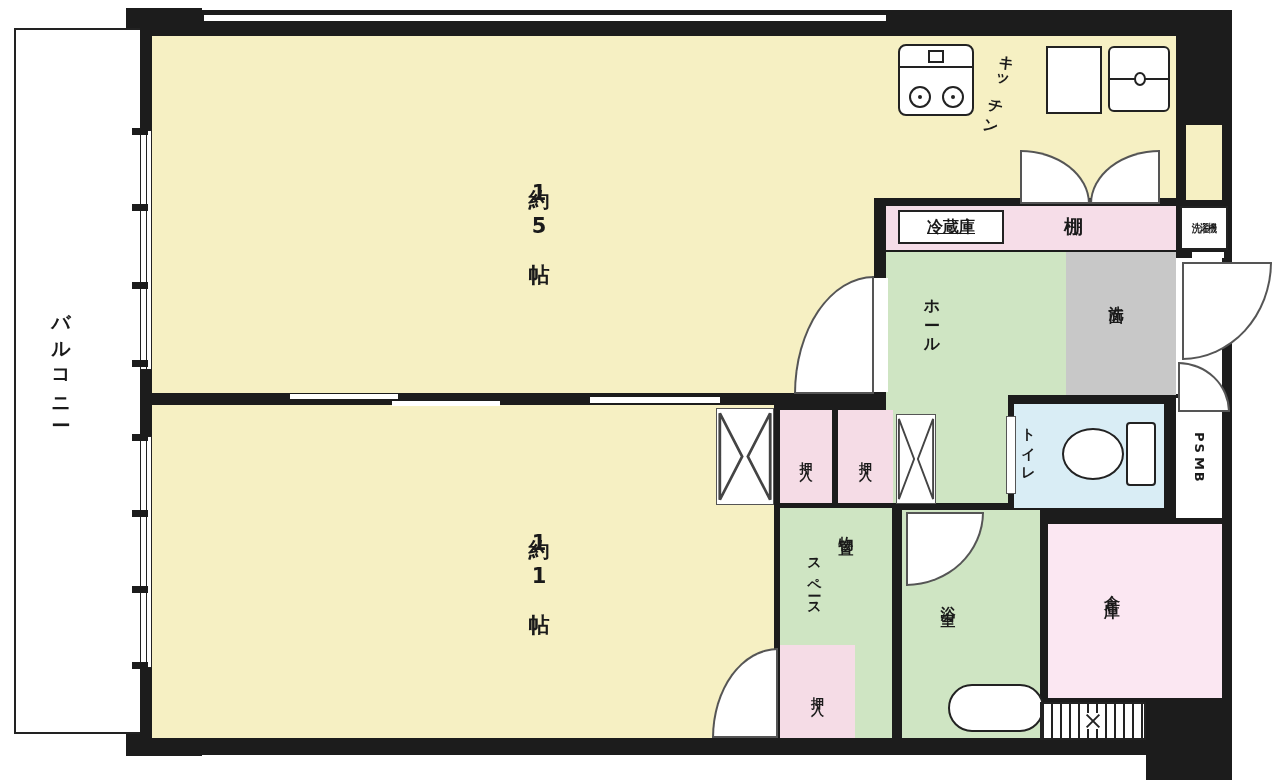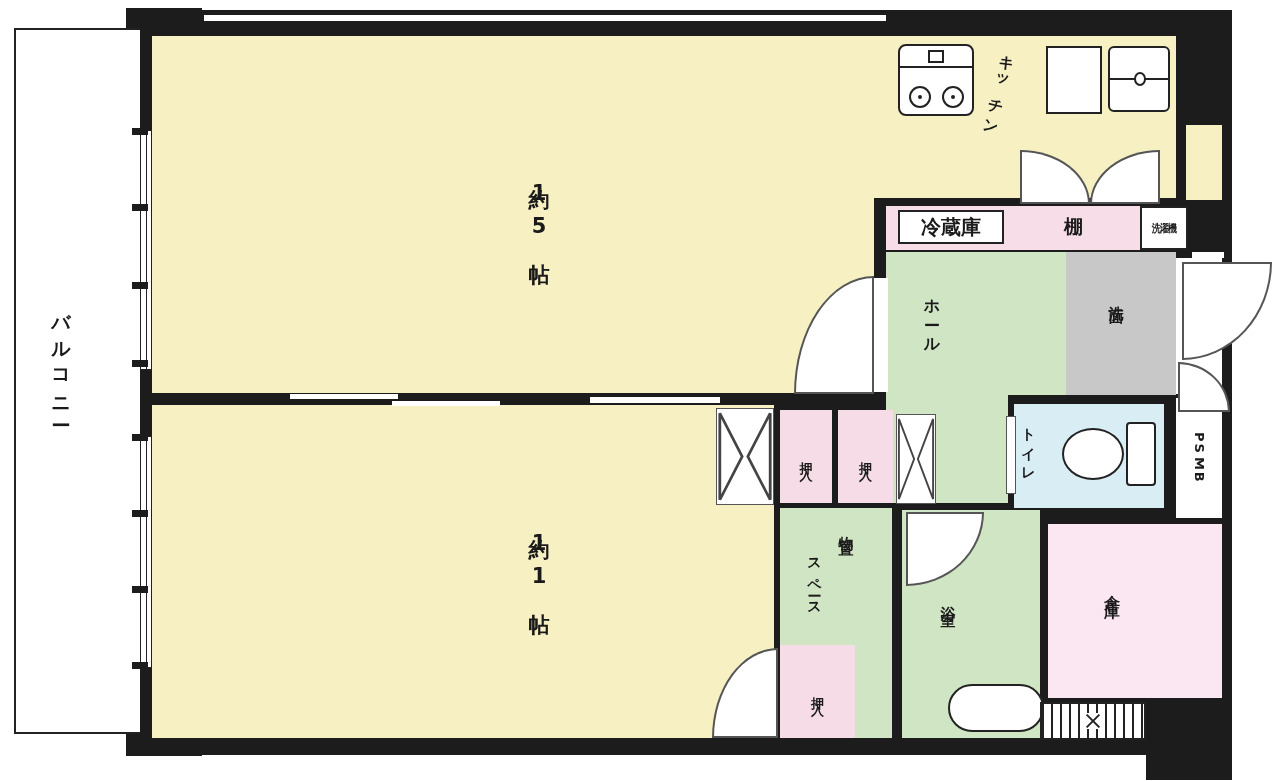--- a/index.html
+++ b/index.html
@@ -69,24 +69,24 @@
   </div>
   <div class="lbl vtext" style="left:992px;top:44px;font-size:15px;letter-spacing:5px;transform:rotate(14deg);">キッチン</div>
   <div class="whitebox" style="left:1046px;top:46px;width:56px;height:68px;"></div>
   <div class="whitebox" style="left:1108px;top:46px;width:62px;height:66px;border-radius:6px;">
     <div class="abs" style="left:0;top:30px;width:100%;height:0;border-top:2px solid #222;"></div>
     <div class="abs" style="left:24px;top:24px;width:12px;height:14px;border:2px solid #222;border-radius:50%;background:#fff;box-sizing:border-box;"></div>
   </div>
 
   <div class="room" style="left:886px;top:206px;width:290px;height:44px;background:var(--strip-pink,#f6dde8);"></div>
   <div class="whitebox centered" style="left:898px;top:210px;width:106px;height:34px;">
-    <span class="lbl" style="position:static;font-size:20px;">冷蔵庫</span>
+    <span class="lbl" style="position:static;font-size:16px;text-decoration:underline;">冷蔵庫</span>
   </div>
   <div class="lbl" style="left:1064px;top:214px;font-size:19px;">棚</div>
-  <div class="whitebox centered" style="left:1140px;top:206px;width:48px;height:44px;">
+  <div class="whitebox centered" style="left:1180px;top:206px;width:48px;height:44px;">
     <span class="lbl" style="position:static;font-size:11px;letter-spacing:-1px;transform:scaleX(0.82);white-space:nowrap;">洗濯機</span>
   </div>
   <div class="abs" style="left:1192px;top:252px;width:32px;height:6px;background:#fff;"></div>
 
   <div class="door" style="left:1020px;top:150px;width:70px;height:54px;border-radius:0 100% 0 0;"></div>
   <div class="door" style="left:1090px;top:150px;width:70px;height:54px;border-radius:100% 0 0 0;"></div>
 
   <div class="room" style="left:886px;top:252px;width:180px;height:143px;background:var(--room-green,#cfe5c3);"></div>
   <div class="room" style="left:886px;top:395px;width:122px;height:108px;background:var(--room-green,#cfe5c3);"></div>
   <div class="lbl vtext" style="left:924px;top:288px;font-size:16px;letter-spacing:10px;">ホール</div>

